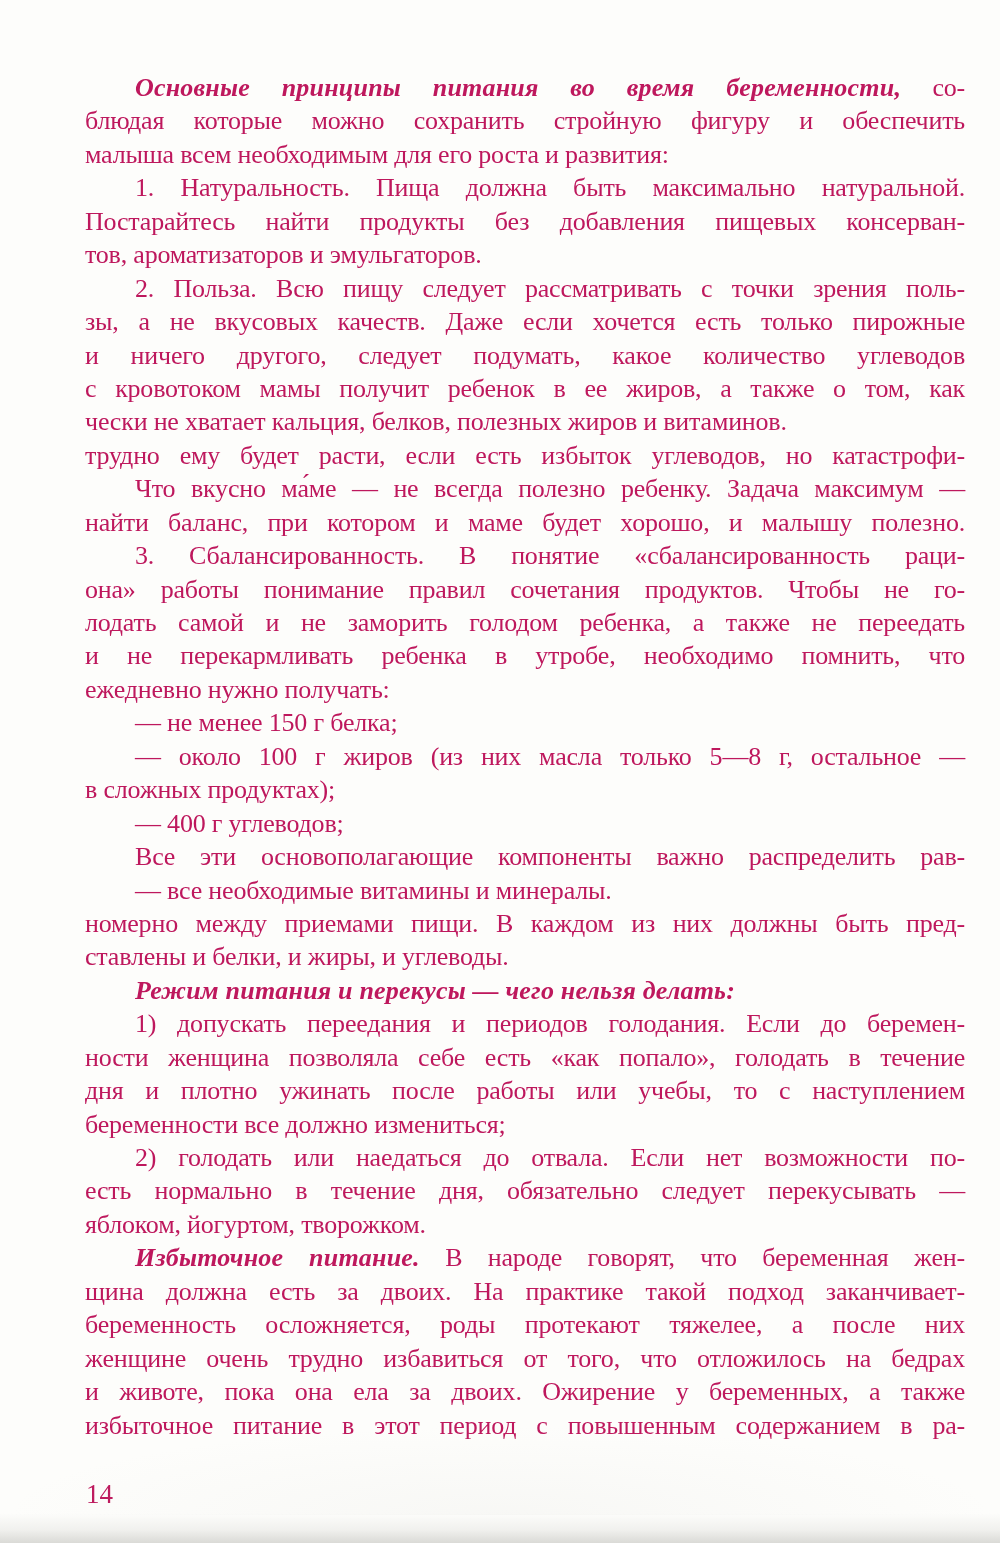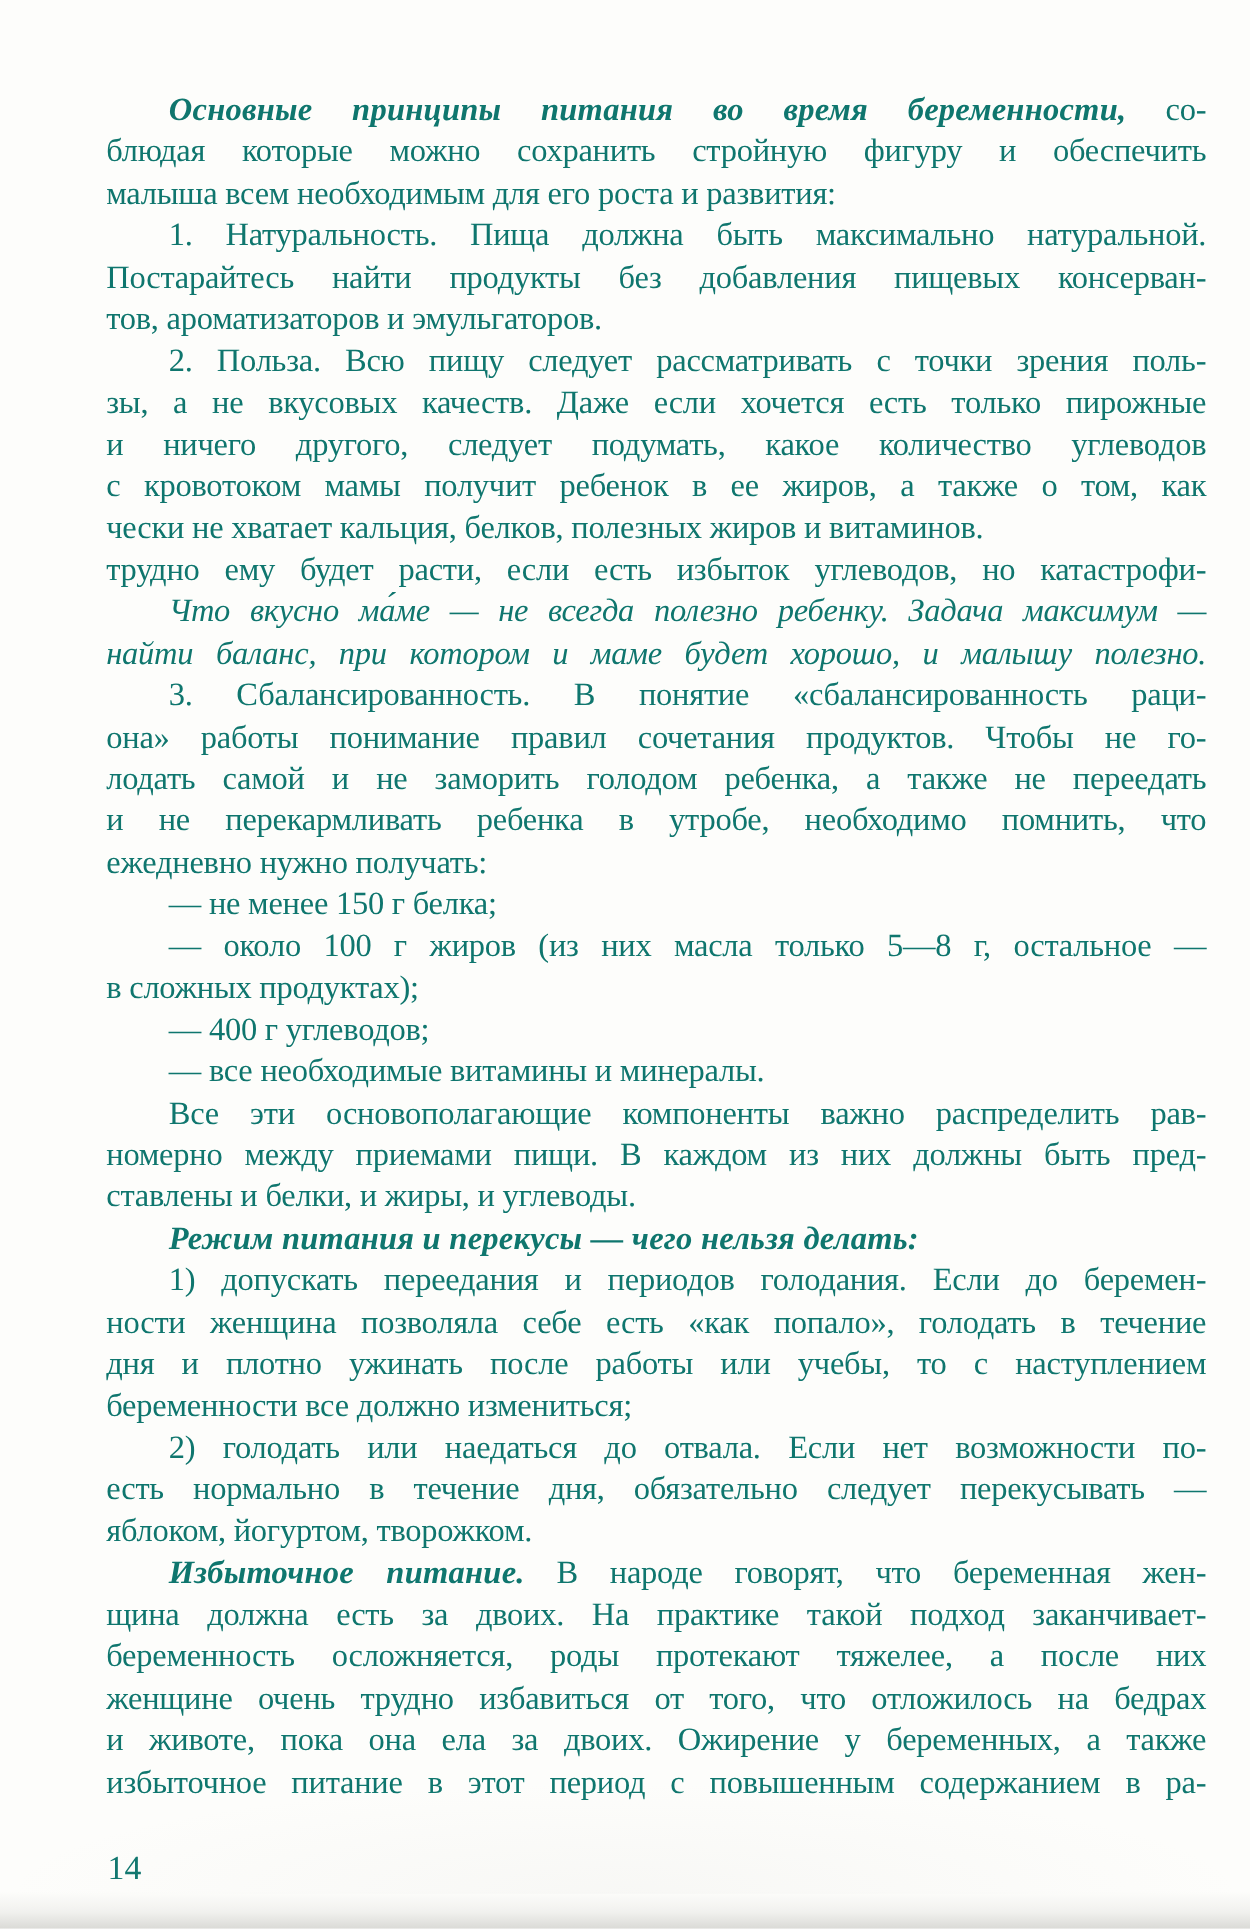--- a/index.html
+++ b/index.html
@@ -1,21 +1,21 @@
 <!DOCTYPE html>
 <html lang="ru"><head>
 <meta charset="utf-8">
 <style>
   html, body { margin: 0; padding: 0; }
   .page {
     position: relative;
     width: 1000px;
     height: 1543px;
     background: #fdfdfb;
-    color: #0f766e;
+    color: #be185d;
     font-family: "Liberation Serif", serif;
     overflow: hidden;
   }
   .text-block {
     position: absolute;
     left: 85px;
     top: 71px;
     width: 880px;
   }
   .line {
@@ -27,21 +27,21 @@
     text-align-last: left;
     letter-spacing: -0.2px;
   }
   .line.j {
     text-align: justify;
     text-align-last: justify;
     text-justify: inter-word;
   }
   .line.ind { text-indent: 50px; }
   .s-r  { font-style: normal; font-weight: normal; }
-  .s-i  { font-style: italic; }
+  .s-i  { }
   .s-bi { font-style: italic; font-weight: bold; letter-spacing: 0.2px; }
   .page-number {
     position: absolute;
     left: 86px;
     top: 1478px;
     font-size: 27px;
     line-height: 33px;
   }
   .bottom-shade {
     position: absolute;
@@ -83,22 +83,22 @@
       <div class="line j"><span class="s-i">найти баланс, при котором и маме будет хорошо, и малышу полезно.</span></div>
       <div class="line ind j"><span class="s-r">3. Сбалансированность. В понятие «сбалансированность раци-</span></div>
       <div class="line j"><span class="s-r">она» работы понимание правил сочетания продуктов. Чтобы не го-</span></div>
       <div class="line j"><span class="s-r">лодать самой и не заморить голодом ребенка, а также не переедать</span></div>
       <div class="line j"><span class="s-r">и не перекармливать ребенка в утробе, необходимо помнить, что</span></div>
       <div class="line"><span class="s-r">ежедневно нужно получать:</span></div>
       <div class="line ind"><span class="s-r">— не менее 150 г белка;</span></div>
       <div class="line ind j"><span class="s-r">— около 100 г жиров (из них масла только 5—8 г, остальное —</span></div>
       <div class="line"><span class="s-r">в сложных продуктах);</span></div>
       <div class="line ind"><span class="s-r">— 400 г углеводов;</span></div>
+      <div class="line ind j"><span class="s-r">Все эти основополагающие компоненты важно распределить рав-</span></div>
       <div class="line ind"><span class="s-r">— все необходимые витамины и минералы.</span></div>
-      <div class="line ind j"><span class="s-r">Все эти основополагающие компоненты важно распределить рав-</span></div>
       <div class="line j"><span class="s-r">номерно между приемами пищи. В каждом из них должны быть пред-</span></div>
       <div class="line"><span class="s-r">ставлены и белки, и жиры, и углеводы.</span></div>
       <div class="line ind"><span class="s-bi">Режим питания и перекусы — чего нельзя делать:</span></div>
       <div class="line ind j"><span class="s-r">1) допускать переедания и периодов голодания. Если до беремен-</span></div>
       <div class="line j"><span class="s-r">ности женщина позволяла себе есть «как попало», голодать в течение</span></div>
       <div class="line j"><span class="s-r">дня и плотно ужинать после работы или учебы, то с наступлением</span></div>
       <div class="line"><span class="s-r">беременности все должно измениться;</span></div>
       <div class="line ind j"><span class="s-r">2) голодать или наедаться до отвала. Если нет возможности по-</span></div>
       <div class="line j"><span class="s-r">есть нормально в течение дня, обязательно следует перекусывать —</span></div>
       <div class="line"><span class="s-r">яблоком, йогуртом, творожком.</span></div>

